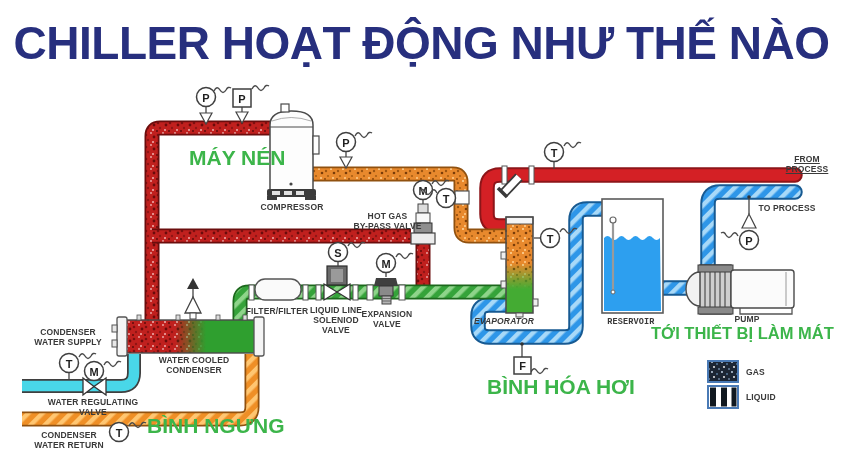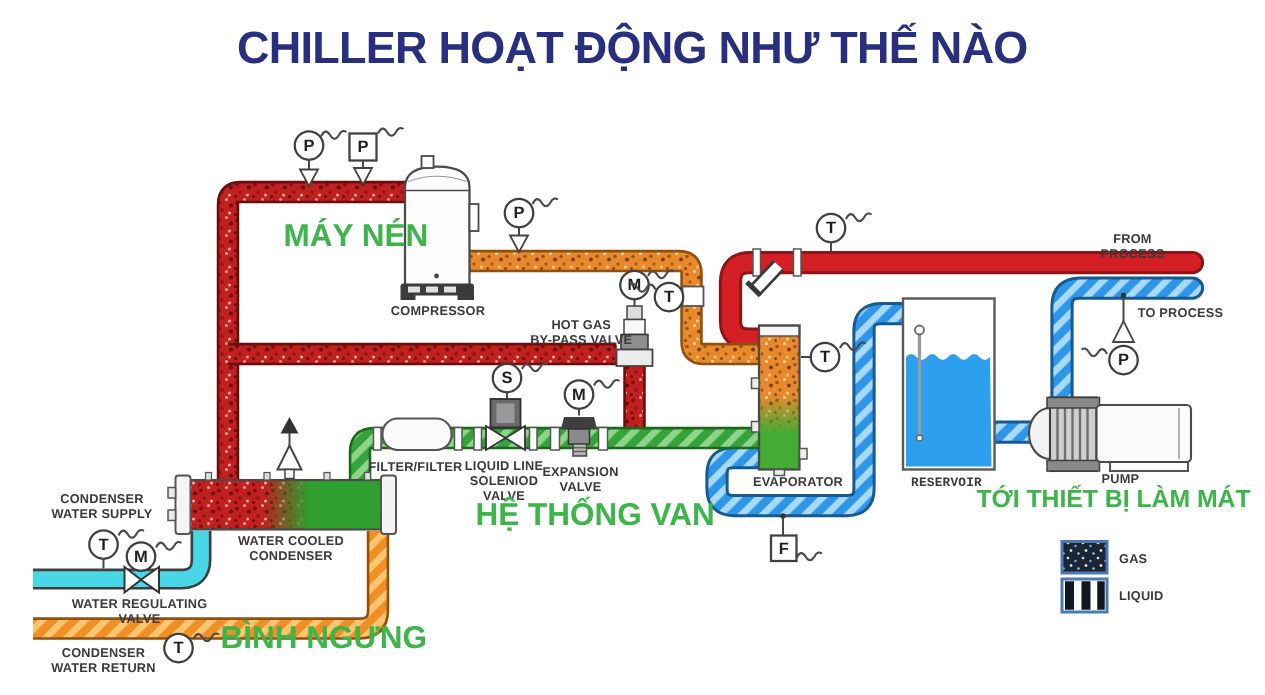--- a/index.html
+++ b/index.html
@@ -5,21 +5,21 @@
   html,body{margin:0;padding:0;background:#fff;}
   #stage{position:relative;width:843px;height:463px;background:#fff;overflow:hidden;
          font-family:"Liberation Sans","DejaVu Sans",sans-serif;}
   #stage svg{position:absolute;left:0;top:0;}
   .lbl{position:absolute;font-weight:bold;font-size:8.5px;line-height:1.18;color:#3a3a3a;
        letter-spacing:.15px;}
   .center{text-align:center;}
   .ln{display:block;}
   .vi{position:absolute;font-weight:bold;font-size:21px;line-height:1;color:#3cb54a;white-space:nowrap;}
   #title{position:absolute;left:0;right:0;top:16px;text-align:center;font-weight:800;
-         font-size:30px;letter-spacing:-.5px;color:#272f7e;white-space:nowrap;}
+         font-size:46px;letter-spacing:-.5px;color:#272f7e;white-space:nowrap;}
   svg text{font-family:"Liberation Sans","DejaVu Sans",sans-serif;font-weight:bold;fill:#1f1f1f;}
 </style>
 </head>
 <body>
 
 <div id="stage">
 
 <svg width="843" height="463" viewBox="0 0 843 463">
   <defs>
     <pattern id="pGasRed" width="12" height="12" patternUnits="userSpaceOnUse">
@@ -357,29 +357,29 @@
   <span class="ln">LIQUID LINE</span>
   <span class="ln">SOLENIOD</span>
   <span class="ln">VALVE</span>
 </div>
 
 <div class="lbl center" style="left:353px;top:309px;width:68px;">
   <span class="ln">EXPANSION</span>
   <span class="ln">VALVE</span>
 </div>
 
-<div class="vi" style="left:317px;top:333px;">HỆ THỐNG VAN</div>
-
-<div class="lbl center" style="left:492px;top:316px;width:80px;">EVAPORATOR</div>
+
+<div class="lbl center" style="left:464px;top:316px;width:80px;font-style:italic;">EVAPORATOR</div>
+<div class="vi" style="left:487px;top:376px;">BÌNH HÓA HƠI</div>
 
 <div class="lbl center" style="left:591px;top:317px;width:80px;font-family:Liberation Mono, monospace;">RESERVOIR</div>
 <div class="lbl center" style="left:716px;top:314px;width:62px;">PUMP</div>
 <div class="vi" style="left:651px;top:325px;font-size:16.5px;text-align:center;">TỚI THIẾT BỊ LÀM MÁT</div>
 
-<div class="lbl center" style="left:720px;top:154px;width:70px;">FROM PROCESS</div>
+<div class="lbl center" style="left:772px;top:154px;width:70px;text-decoration:underline;">FROM PROCESS</div>
 <div class="lbl center" style="left:757px;top:203px;width:60px;">TO PROCESS</div>
 
 <div class="lbl center" style="left:26px;top:327px;width:84px;">
   <span class="ln">CONDENSER</span>
   <span class="ln">WATER SUPPLY</span>
 </div>
 <div class="lbl center" style="left:33px;top:397px;width:120px;">WATER REGULATING VALVE</div>
 <div class="lbl center" style="left:30px;top:430px;width:78px;">
   <span class="ln">CONDENSER</span>
   <span class="ln">WATER RETURN</span>

